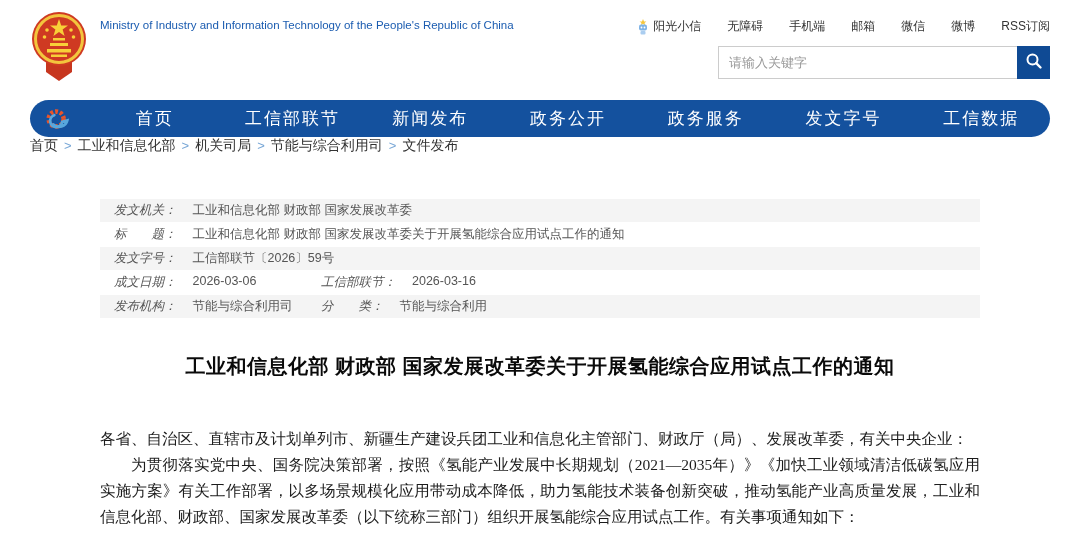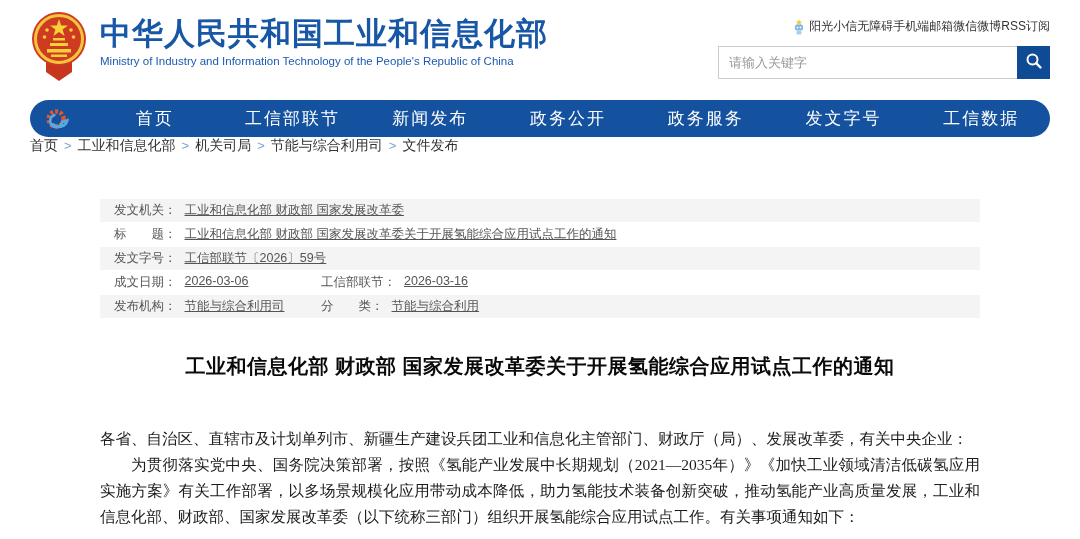--- a/index.html
+++ b/index.html
@@ -11,21 +11,21 @@
   .header { display:flex; justify-content:space-between; padding-top:10px; height:92px; }
   .brand { display:flex; align-items:flex-start; }
   .emblem { width:58px; height:72px; flex:none; }
   .brand-text { margin-left:12px; padding-top:6px; }
   .site-title { font-size:31px; font-weight:bold; color:#1757a6; line-height:1.15;
     letter-spacing:1px; white-space:nowrap; }
   .site-subtitle { font-size:11.5px; font-weight:normal; color:#1b5cb0; margin-top:3px;
     letter-spacing:0; white-space:nowrap; }
 
   .top-right { width:332px; padding-top:8px; flex:none; }
-  .top-links { display:flex; justify-content:flex-end; align-items:flex-end; gap:0;
+  .top-links { display:flex; justify-content:flex-end; align-items:flex-end; gap:26px;
     font-size:12px; color:#333; }
   .top-links a { color:#333; text-decoration:none; white-space:nowrap; display:flex;
     align-items:center; gap:3px; }
   .robot-icon svg { display:block; }
   .search-bar { margin-top:11px; display:flex; height:33px; }
   .search-input { flex:1; border:1px solid #ccc; border-right:none; font-size:13px;
     padding:0 10px; color:#701a75; outline:none; }
   .search-input::placeholder { color:#999; }
   .search-btn { width:33px; height:33px; background:#0f4a94; border:none; cursor:pointer;
     display:flex; align-items:center; justify-content:center; }
@@ -42,22 +42,22 @@
   .breadcrumb a { color:#333; text-decoration:none; }
   .crumb-sep { color:#77a6d6; margin:0 6px; font-size:13px; }
 
   
   .doc { width:880px; margin:44px auto 0; }
   .meta-row { display:flex; align-items:center; height:23px; margin-bottom:1px;
     font-size:12.5px; color:#555; padding-left:14px; }
   .meta-row.alt { background:#f4f4f4; }
   .meta-cell { display:flex; }
   .meta-cell.w { width:207px; flex:none; }
-  .meta-label { white-space:pre; }
-  .meta-value { margin-left:8px;text-decoration:underline; }
+  .meta-label { white-space:pre;font-style:italic; }
+  .meta-value { margin-left:16px; }
 
   .doc-title { font-size:20px; font-weight:bold; color:#0a0a0a; text-align:center;
     margin-top:34px; line-height:28px; letter-spacing:0.5px; }
 
   .doc-body { margin-top:46px; font-family:"Liberation Serif","DejaVu Serif",serif;
     font-size:15.5px; line-height:26px; color:#1c1c1c; text-align:justify; }
   .doc-body p.indent { text-indent:2em; }
 </style>
 </head>
 <body>
@@ -74,21 +74,20 @@
         <circle cx="17" cy="20" r="1.8" fill="#f8d038"></circle>
         <circle cx="41" cy="20" r="1.8" fill="#f8d038"></circle>
         <circle cx="14.5" cy="27" r="1.8" fill="#f8d038"></circle>
         <circle cx="43.5" cy="27" r="1.8" fill="#f8d038"></circle>
         <rect x="23" y="28" width="12" height="2.5" fill="#f8d038"></rect>
         <rect x="20" y="33" width="18" height="3" fill="#f8d038"></rect>
         <rect x="17" y="39" width="24" height="3.5" fill="#f8d038"></rect>
         <rect x="21" y="44.5" width="16" height="2.5" fill="#f8d038"></rect>
       </svg>
       <div class="brand-text">
-        <div class="site-title">中华人民共和国工业和信息化部</div>
         <div class="site-subtitle">Ministry of Industry and Information Technology of the People's Republic of China</div>
       </div>
     </div>
 
     <div class="top-right">
       <div class="top-links">
         <a href="#">
           <span class="robot-icon">
             <svg width="14" height="16" viewBox="0 0 14 16">
               <polygon points="7,0 8,2.4 10.4,2.4 8.5,3.9 9.2,6.2 7,4.8 4.8,6.2 5.5,3.9 3.6,2.4 6,2.4" fill="#f5c63c"></polygon>

